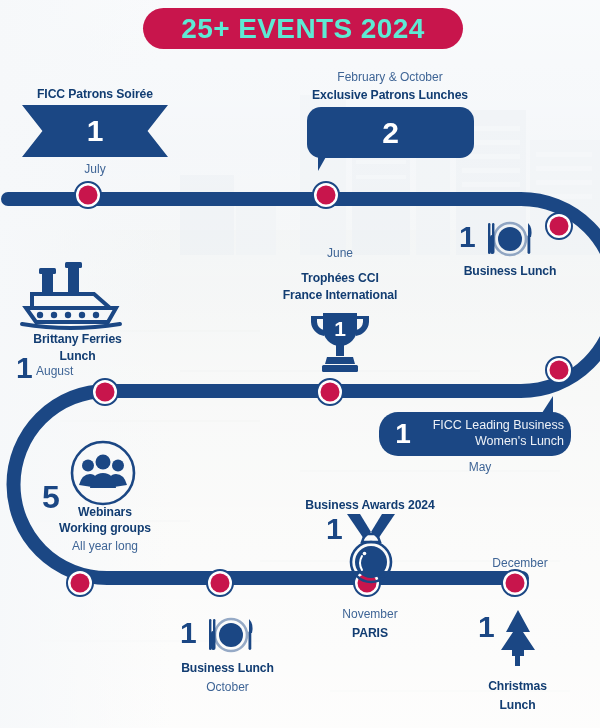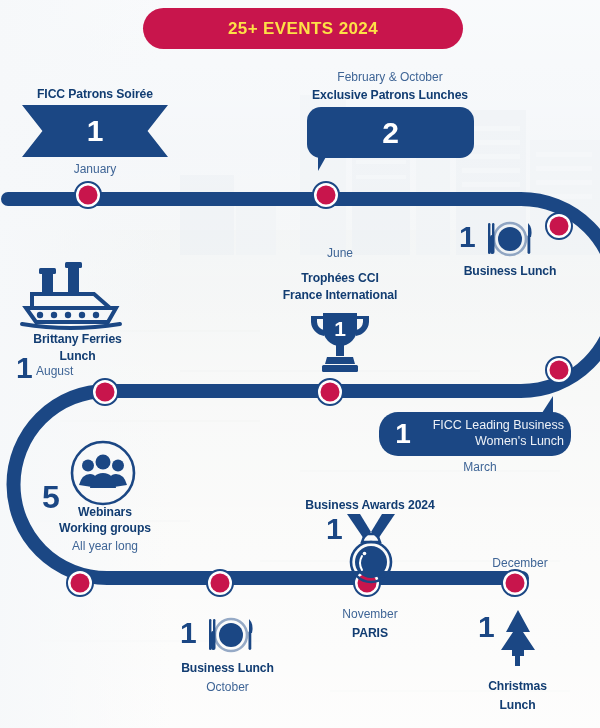--- a/index.html
+++ b/index.html
@@ -56,21 +56,21 @@
     font-family:"Liberation Sans", sans-serif;
   }
 
   
   #badge{
     position:absolute;left:143px;top:8px;width:320px;height:41px;
     background:#c8154c;border-radius:21px;
     display:flex;align-items:center;justify-content:center;
   }
   #badge span{
-    color:#fde047;font-weight:bold;font-size:17px;letter-spacing:.4px;
+    color:#5eead4;font-weight:bold;font-size:28px;letter-spacing:.4px;
   }
   #ribbon-shape{
     position:absolute;left:22px;top:105px;width:146px;height:52px;
     background:#1b4784;
     clip-path:polygon(0% 0%, 100% 0%, 86% 50%, 100% 100%, 0% 100%, 14% 50%);
   }
   #ribbon-num{
     position:absolute;left:22px;top:105px;width:146px;height:52px;
     display:flex;align-items:center;justify-content:center;
     color:#fff;font-weight:bold;font-size:30px;
@@ -212,21 +212,21 @@
     </g>
   </svg>
 
   <div id="badge">
     <span>25+ EVENTS 2024</span>
   </div>
 
   <div class="blk ttl" style="left:15px;top:87px;width:160px;">FICC Patrons Soirée</div>
   <div id="ribbon-shape"></div>
   <div id="ribbon-num">1</div>
-  <div class="blk sub" style="left:15px;top:162px;width:160px;">January</div>
+  <div class="blk sub" style="left:15px;top:162px;width:160px;">July</div>
 
   <div class="blk sub" style="left:290px;top:70px;width:200px;">February &amp; October</div>
   <div class="blk ttl" style="left:288px;top:88px;width:204px;">Exclusive Patrons Lunches</div>
   <div id="bubble2-tail"></div>
   <div id="bubble2"></div>
   <div id="bubble2-num">2</div>
 
   <div class="blk bignum" style="left:459px;top:222px;">1</div>
   <svg class="blk" style="left:481px;top:218px;" width="58" height="42">
     <circle cx="29" cy="21" r="16" fill="none" stroke="#1b4784" stroke-width="2.6" opacity=".45"></circle>
@@ -271,21 +271,21 @@
   <div class="blk bignum" style="left:16px;top:353px;">1</div>
   <div class="blk sub" style="left:36px;top:364px;width:100px;text-align:left;">August</div>
 
   <div id="bubbleW-tail"></div>
   <div id="bubbleW"></div>
   <div id="bubbleW-num">1</div>
   <div id="bubbleW-text">
     <div>FICC Leading Business</div>
     <div>Women's Lunch</div>
   </div>
-  <div class="blk sub" style="left:440px;top:460px;width:80px;">March</div>
+  <div class="blk sub" style="left:440px;top:460px;width:80px;">May</div>
 
   <svg class="blk" style="left:70px;top:440px;" width="66" height="66">
     <circle cx="33" cy="33" r="31" fill="none" stroke="#1b4784" stroke-width="2.6"></circle>
     <circle cx="33" cy="22" r="7.5" fill="#1b4784"></circle>
     <circle cx="18" cy="25.5" r="6" fill="#1b4784"></circle>
     <circle cx="48" cy="25.5" r="6" fill="#1b4784"></circle>
     <path d="M9 45 q3 -11 11 -11 q4 0 6 3 q-4 4 -4 10 z" fill="#1b4784"></path>
     <path d="M57 45 q-3 -11 -11 -11 q-4 0 -6 3 q4 4 4 10 z" fill="#1b4784"></path>
     <path d="M20 48 q2 -15 13 -15 q11 0 13 15 z" fill="#1b4784"></path>
   </svg>

